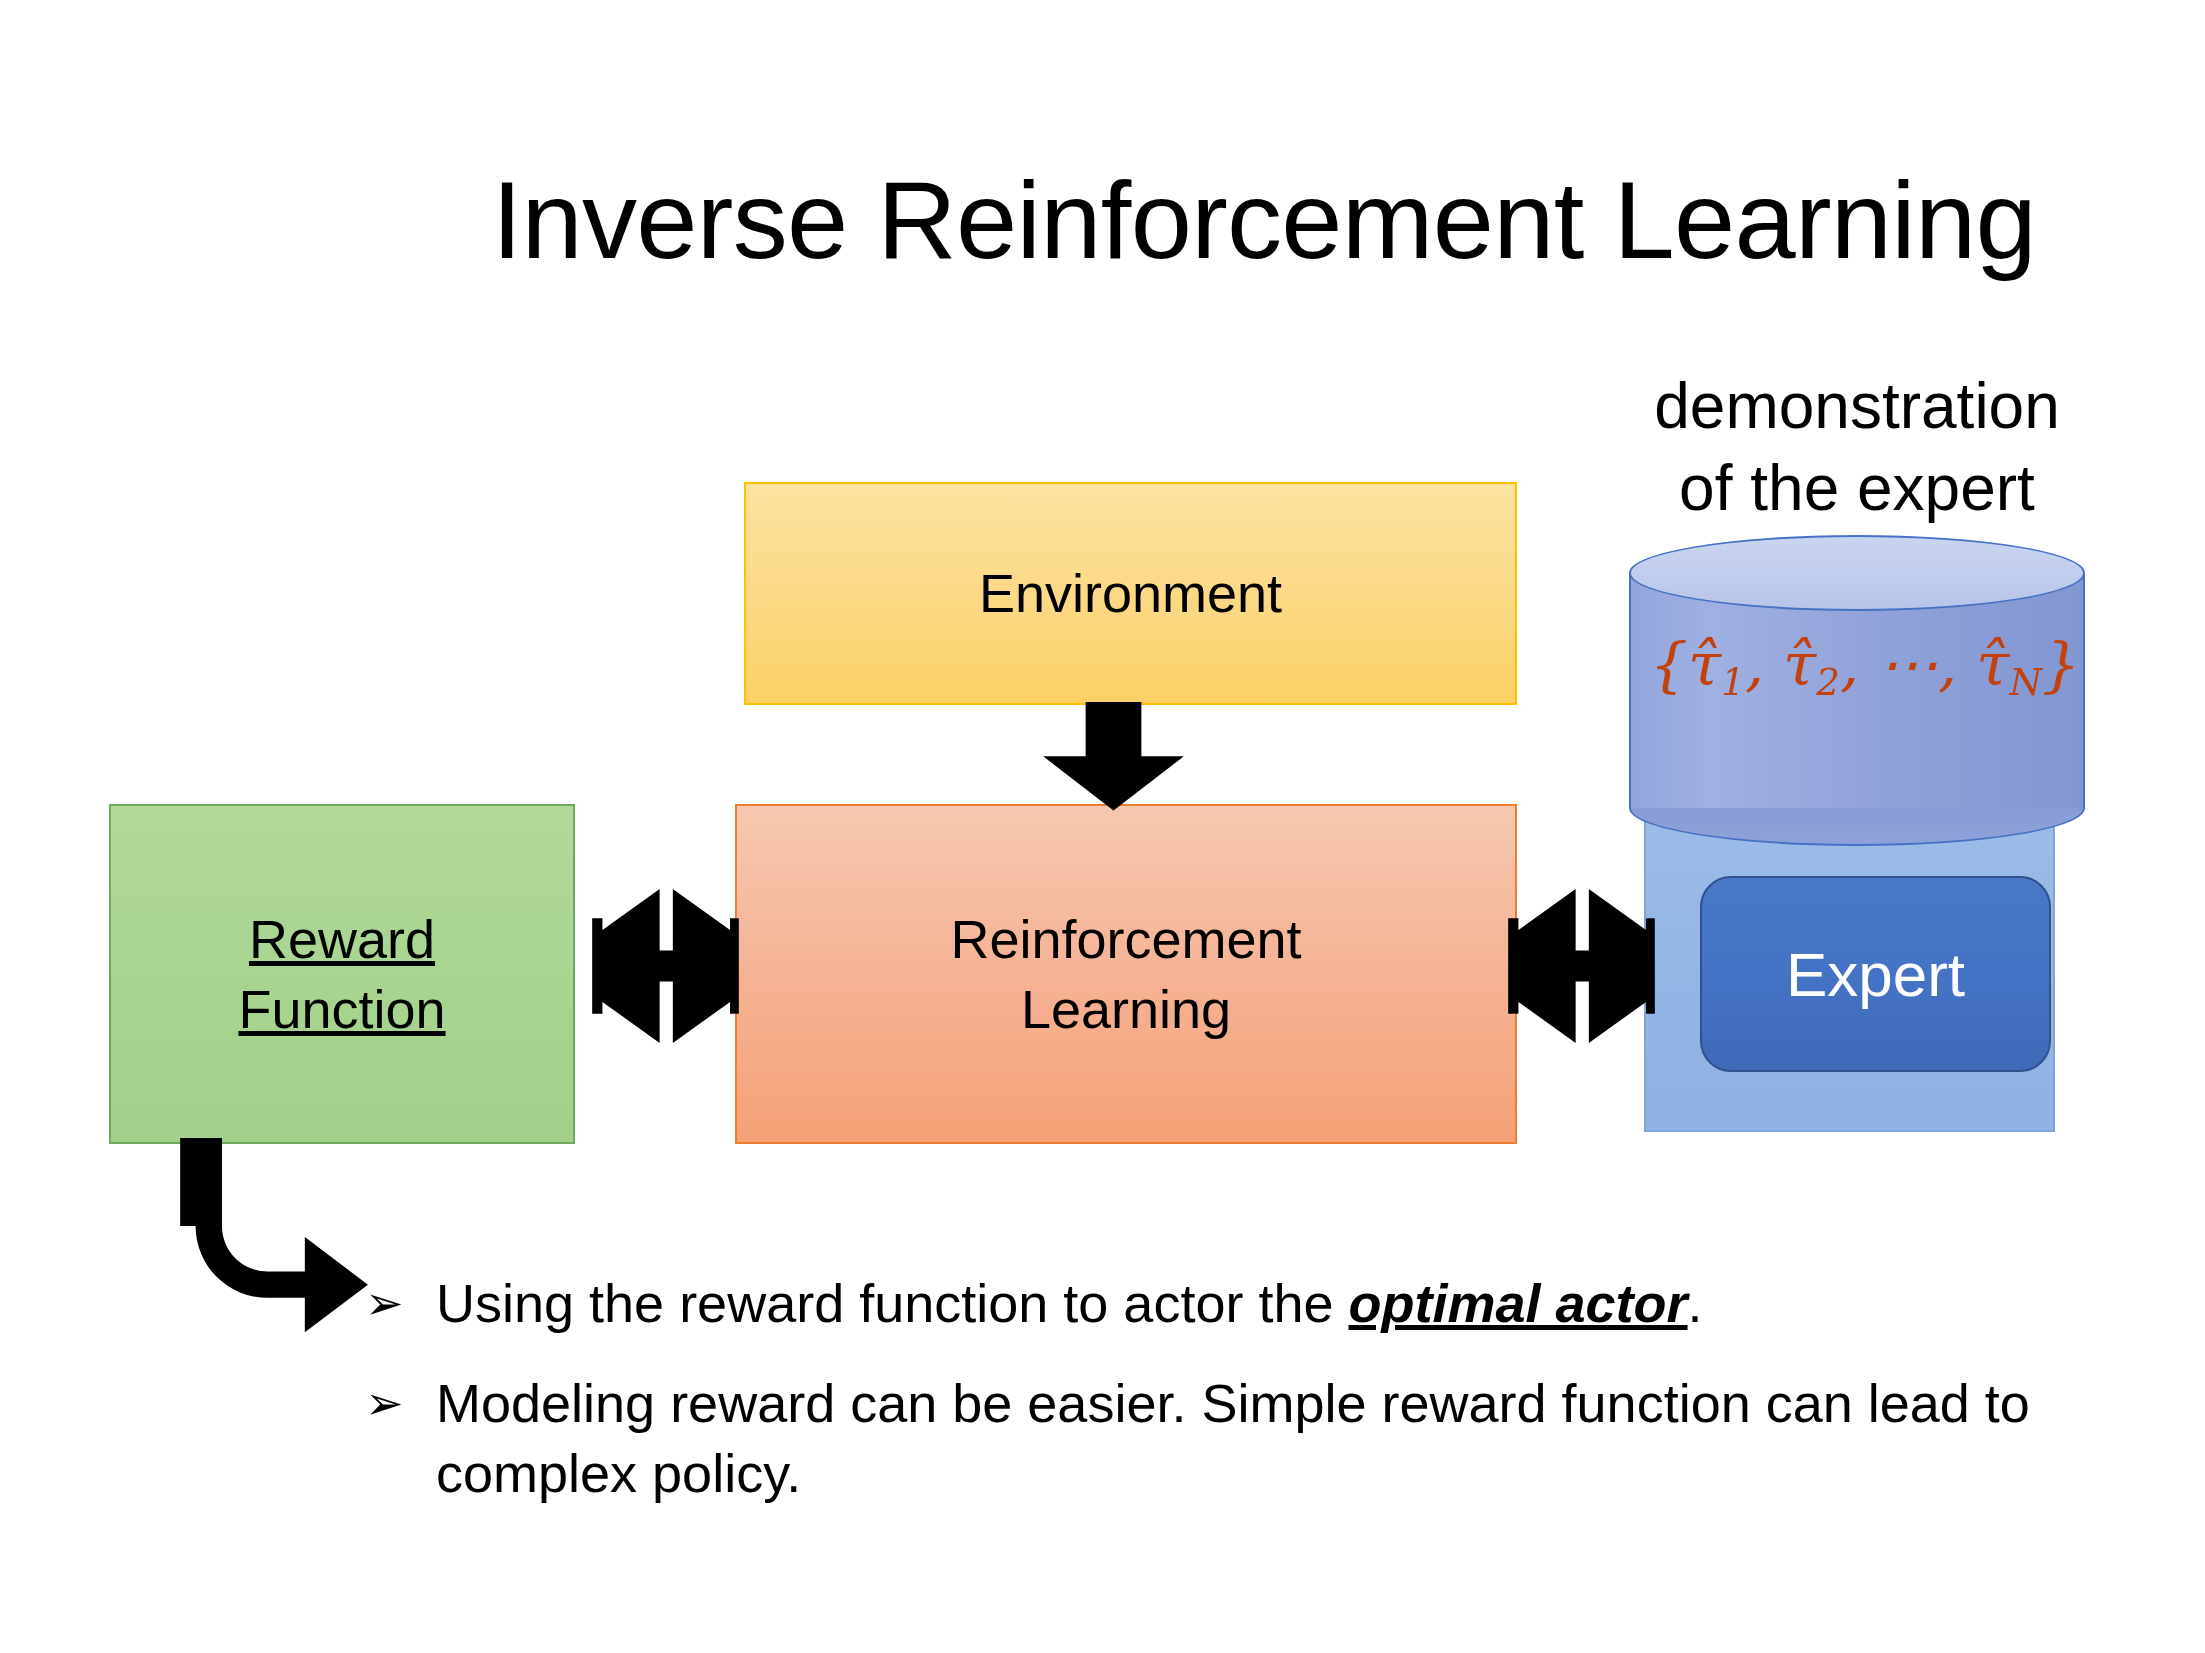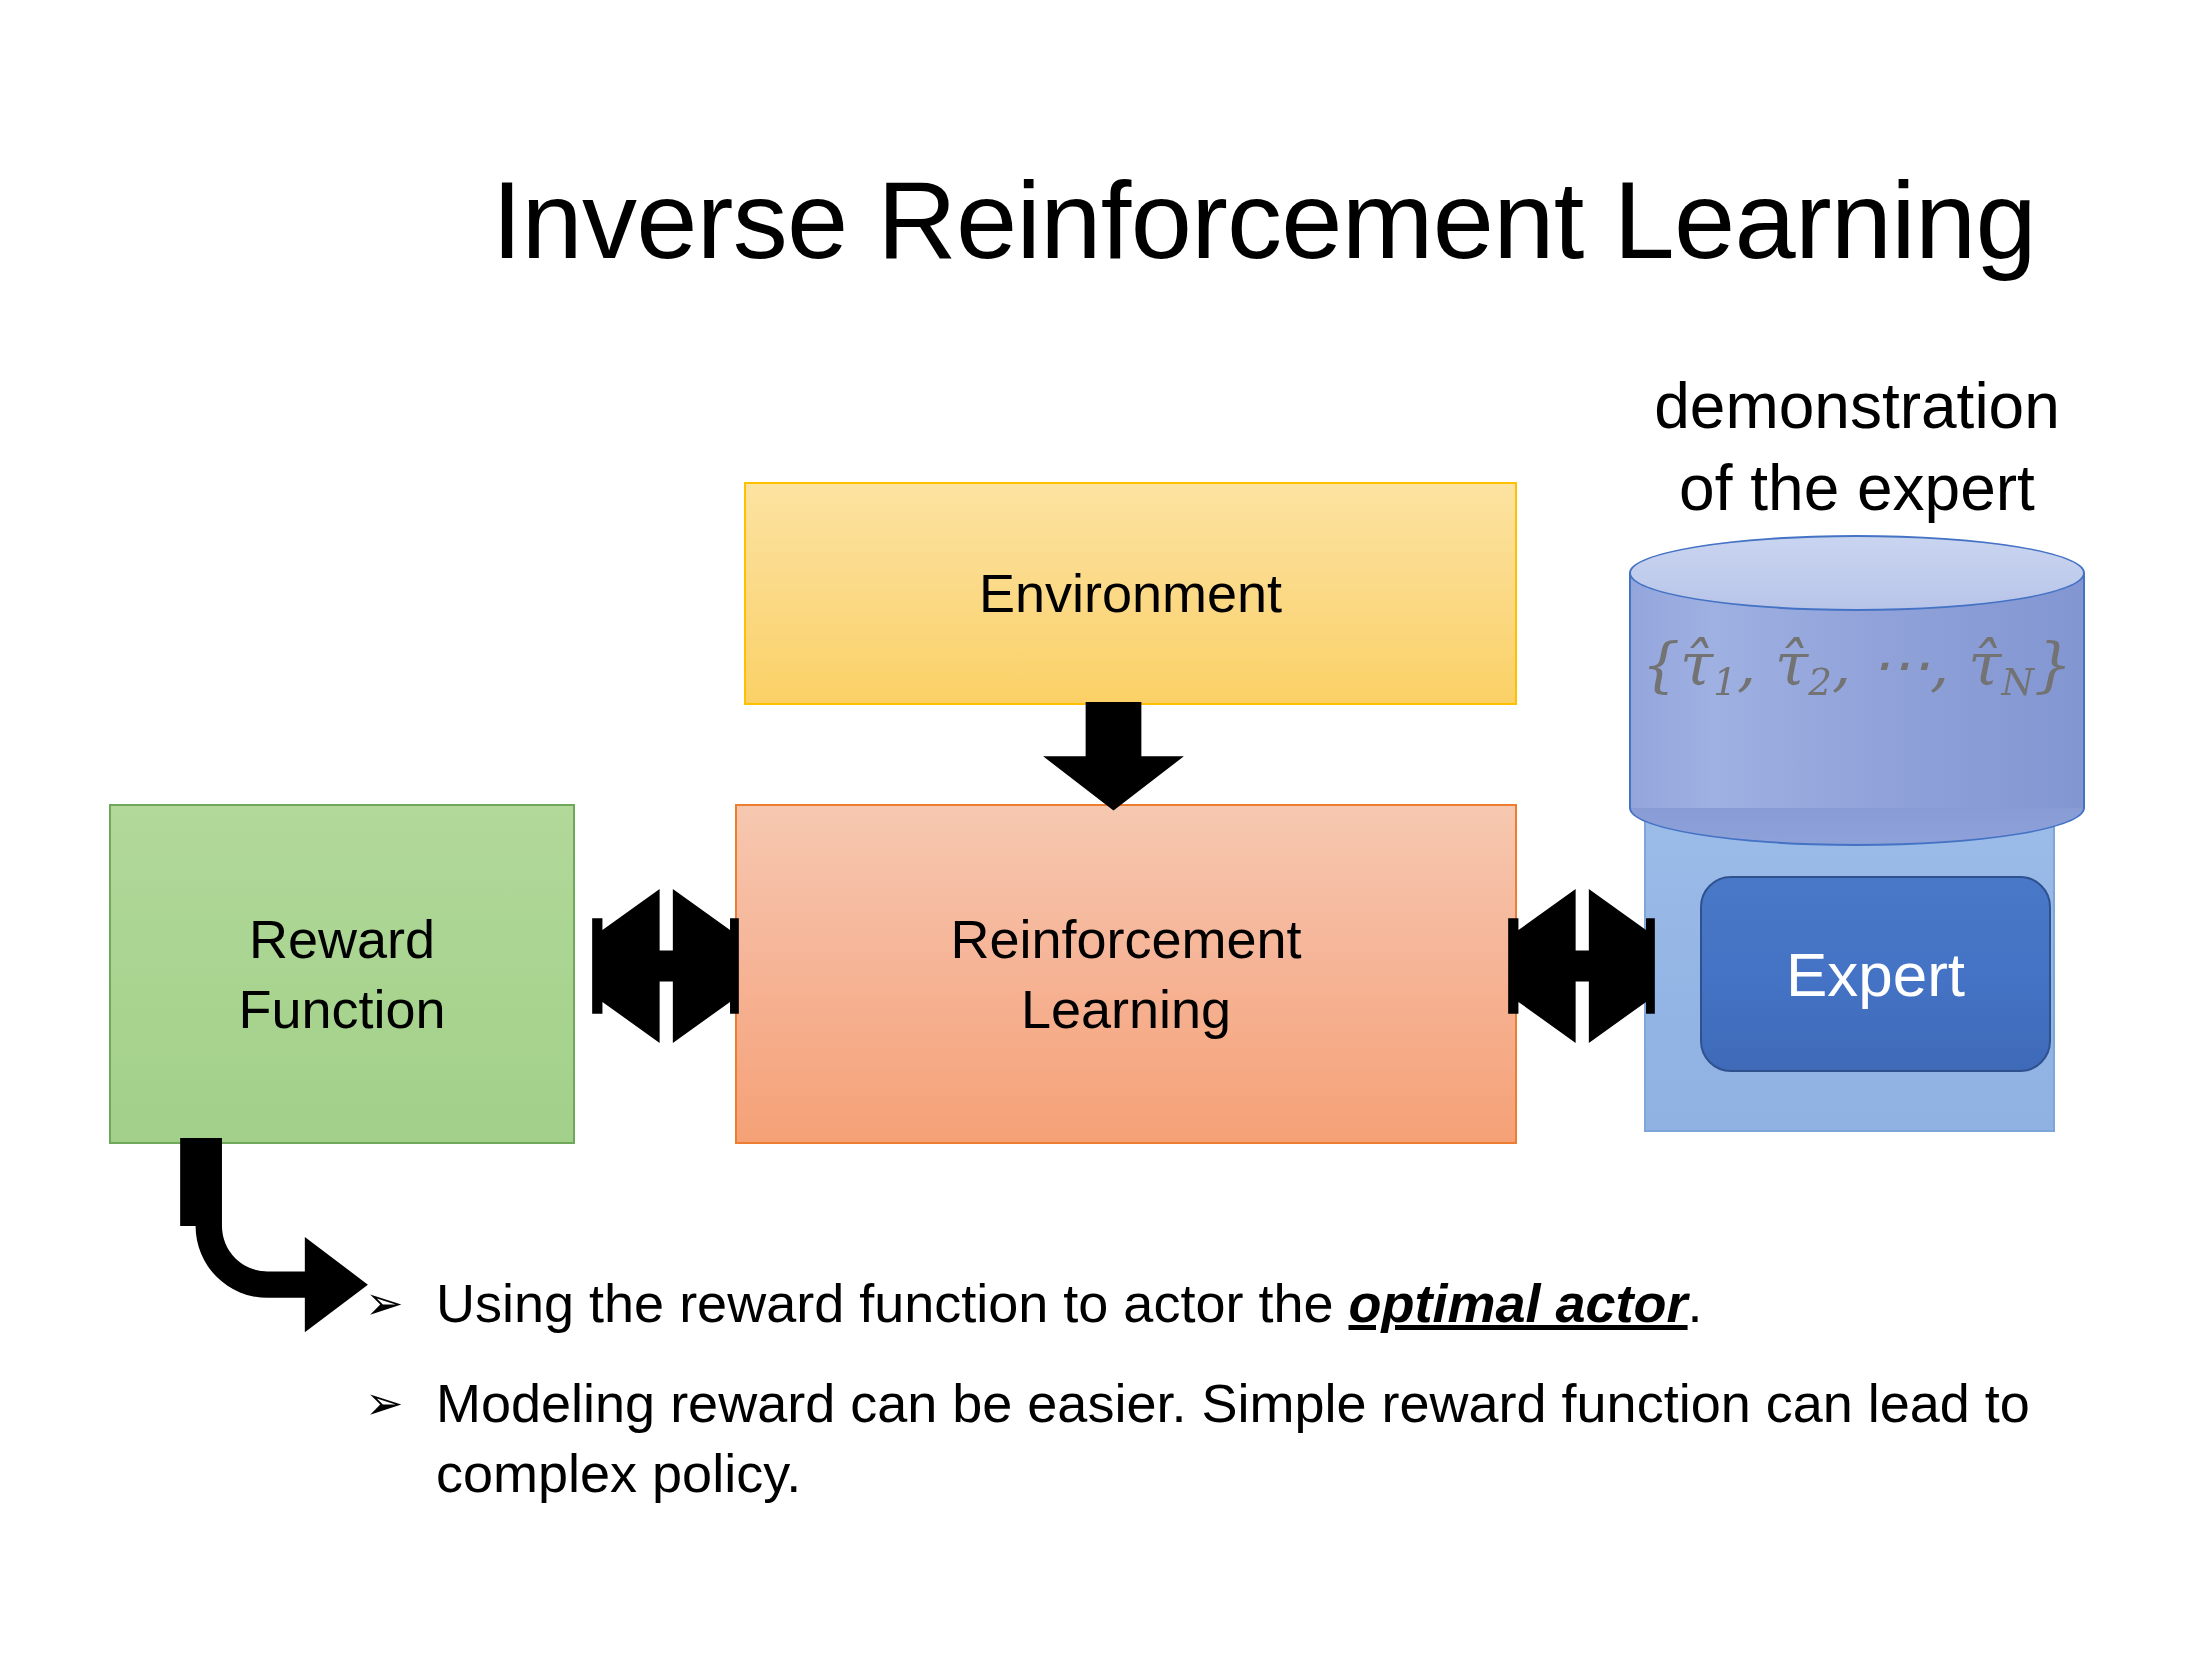--- a/index.html
+++ b/index.html
@@ -54,20 +54,21 @@
     background: linear-gradient(to bottom, #FCE3A0 0%, #FBDA89 45%, #FBD166 100%);
   }
 
   #reward-box {
     left: 109px;
     top: 804px;
     width: 466px;
     height: 340px;
     border: 2.2px solid #6FA85A;
     background: linear-gradient(to bottom, #B2D89A 0%, #A8D490 55%, #A2D08A 100%);
+    text-decoration: underline;
   }
   #reward-box .two-line { display:block; }
 
   #rl-box {
     left: 735px;
     top: 804px;
     width: 782px;
     height: 340px;
     border: 2.2px solid #ED7D31;
     background: linear-gradient(to bottom, #F6C8B0 0%, #F6B598 45%, #F5A176 100%);
@@ -124,27 +125,27 @@
     width: 456px;
     height: 76px;
     box-sizing: border-box;
     border-radius: 50%;
     background: linear-gradient(to bottom, #8296D2 0%, #8EA1D9 100%);
     border: 2.2px solid #4472C4;
     clip-path: inset(50% 0 0 0);
   }
   #cyl-formula {
     position: absolute;
-    left: 0;
+    left: 8px;
     top: 94px;
     width: 456px;
     text-align: center;
     font-family: "DejaVu Serif", serif;
     font-size: 60px;
-    color: #737373;
+    color: #c2410c;
     white-space: nowrap;
   }
   #cyl-formula .idx {
     font-size: 0.62em;
     vertical-align: -0.28em;
     font-style: italic;
   }
   #cyl-formula .tauhat { font-style: italic; }
 
   

